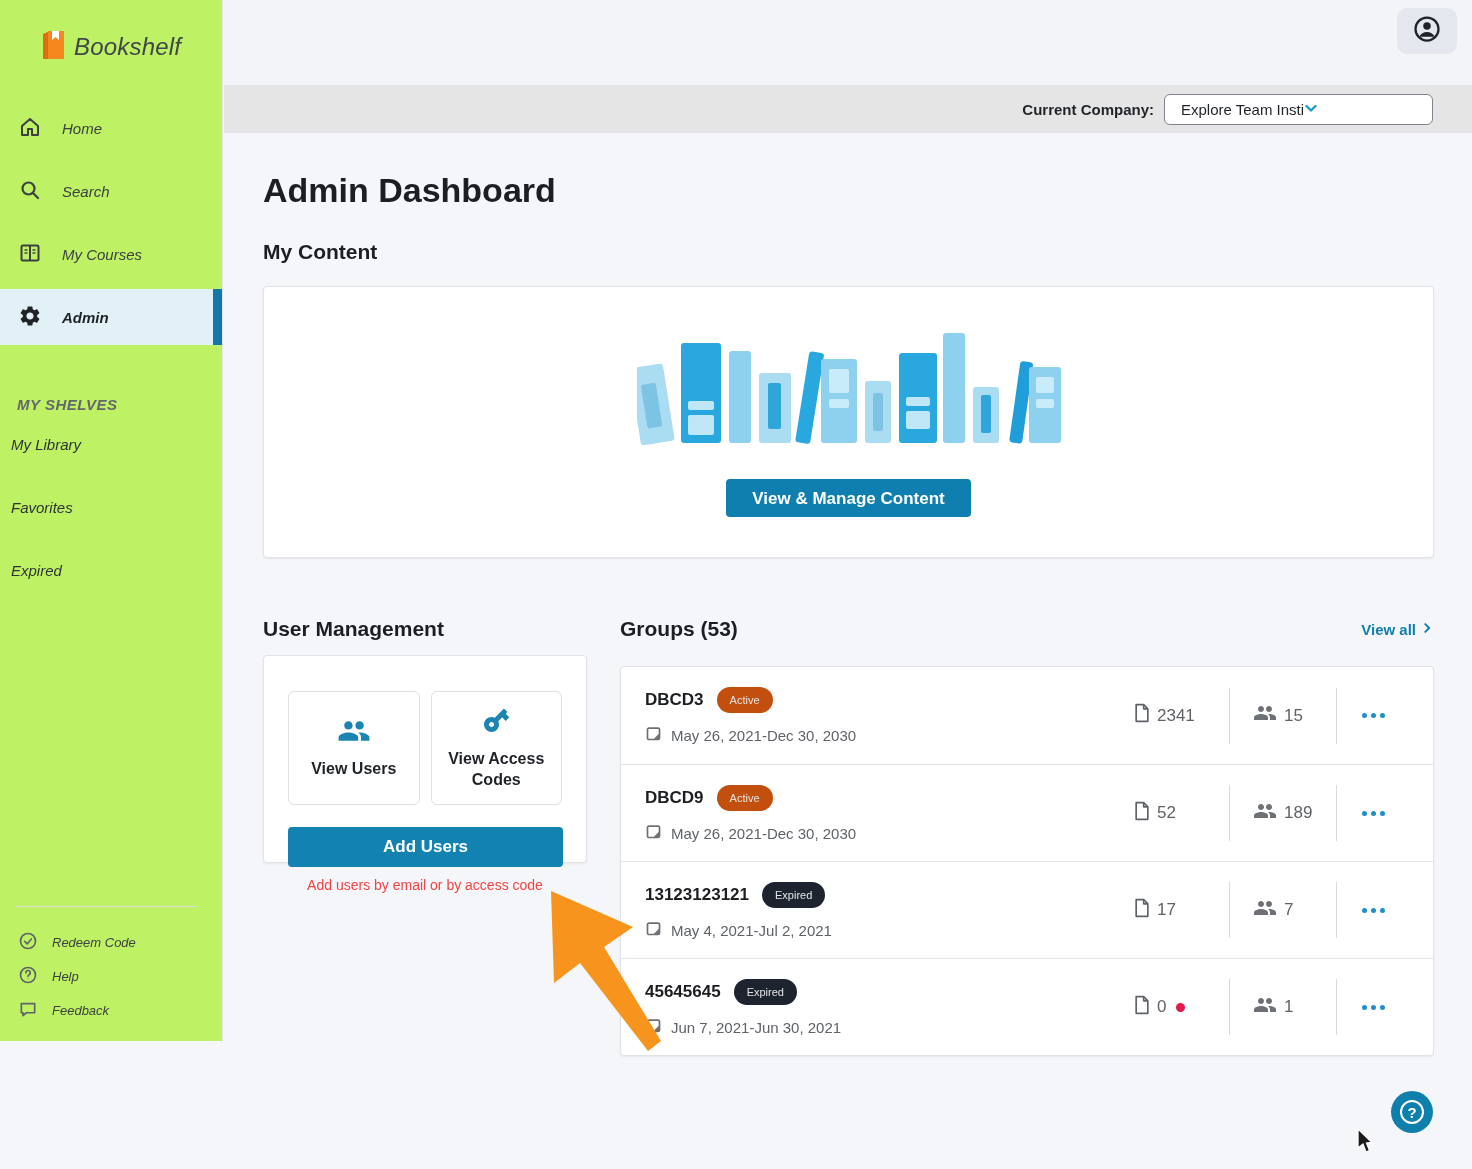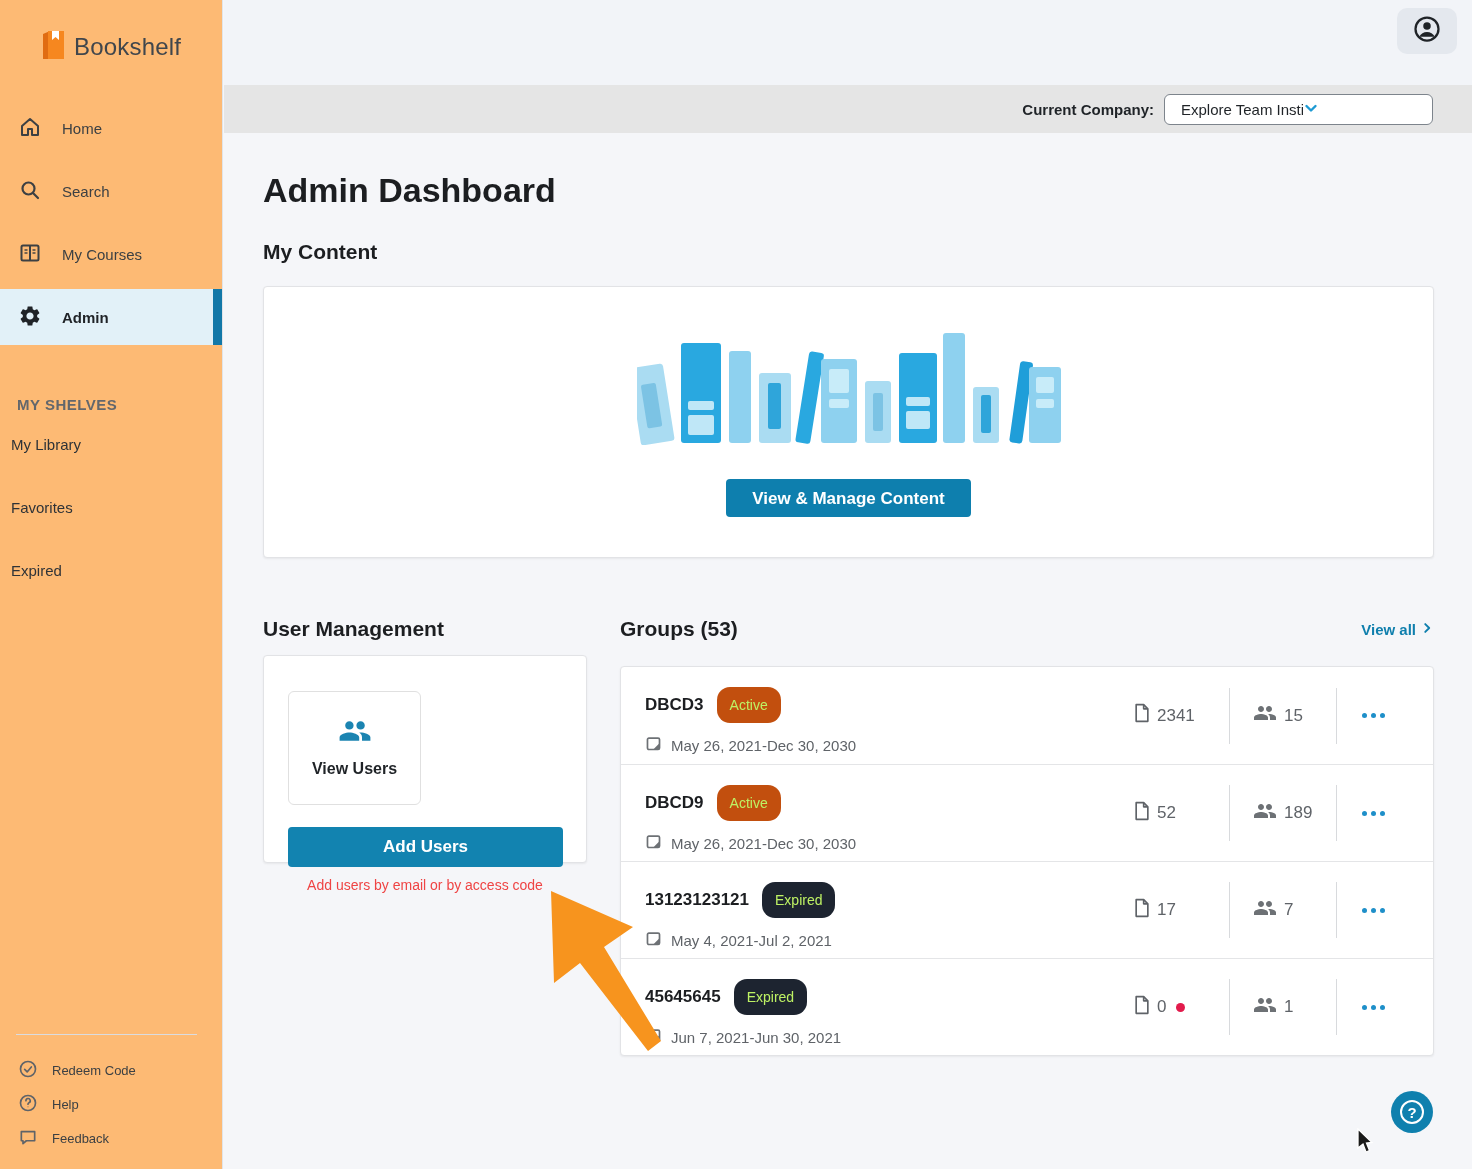--- a/index.html
+++ b/index.html
@@ -1,22 +1,22 @@
 <!DOCTYPE html>
 <html><head>
 <meta charset="utf-8">
 <style>
   * { margin:0; padding:0; box-sizing:border-box; }
   html,body { width:1472px; height:1169px; overflow:hidden; }
   body { font-family:"Liberation Sans", sans-serif; color:#202124; background:#f5f6f9; }
   .root { position:relative; width:1472px; height:1169px; }
 
   
-  .sidebar { position:absolute; left:0; top:0; width:223px; height:1169px;
-             background:#fdba74; border-right:1px solid #e1e4e8; z-index:5; }
+  .sidebar { position:absolute; left:0; top:0; width:223px; height:1041px;
+             background:#bef264; border-right:1px solid #e1e4e8; z-index:5;font-style:italic; }
   .logo { display:flex; align-items:center; gap:8px; padding:30px 0 0 40px; }
   .logo-text { font-size:24px; color:#40464c; letter-spacing:.2px; }
   .nav { margin-top:36px; }
   .nav-item { position:relative; display:flex; align-items:center; gap:20px;
               height:56px; padding-left:18px; font-size:15px; color:#3c4043; cursor:pointer; margin-bottom:7px;}
   .nav-item svg { flex:0 0 24px; }
   .nav-item.active { background:#e2f1f8; font-weight:bold; color:#1f2327; }
   .active-bar { position:absolute; right:0; top:0; width:9px; height:100%; background:#1278a8; }
   .shelves-header { padding:44px 0 0 17px; font-size:15px; font-weight:bold; color:#63676c; letter-spacing:.5px; }
   .shelf-item { padding:0 0 0 11px; height:63px; display:flex; align-items:center; font-size:15px; color:#2f3337; cursor:pointer; }
@@ -68,22 +68,22 @@
           justify-content:center; gap:10px; cursor:pointer; text-align:center; }
   .tile-label { font-size:16px; font-weight:bold; color:#1f2327; line-height:1.3; padding:0 6px; }
   .add-users-btn { margin-top:22px; width:275px; height:40px; background:#1283b0; }
   .um-caption { margin-top:10px; text-align:center; font-size:14px; color:#ef4444; }
 
   .groups-card { margin-top:22px; min-height:389px; }
   .group-row { position:relative; height:97px; padding:20px 0 0 24px; }
   .group-row + .group-row { border-top:1px solid #e4e5e7; }
   .g-name-line { display:flex; align-items:center; gap:13px; }
   .g-name { font-size:17px; font-weight:bold; color:#1c1e21; }
-  .badge { height:36px; border-radius:13px; padding:0 13px; display:flex; align-items:center;
-           color:#bef264; font-size:14px; background:#c24f0e; }
+  .badge { height:26px; border-radius:13px; padding:0 13px; display:flex; align-items:center;
+           color:#e5e5e5; font-size:11px; background:#c24f0e; }
   .badge.expired { background:#1d2430; }
   .g-date-line { display:flex; align-items:center; gap:9px; margin-top:12px;
                  font-size:15px; color:#5f6368; }
   .g-stats { position:absolute; right:24px; top:0; height:100%; display:flex; align-items:center; }
   .stat-cell { display:flex; align-items:center; gap:6px; font-size:17px; color:#5f6368; }
   .stat-docs { width:96px; }
   .stat-users { width:106px; padding-left:22px; }
   .stat-div { width:1px; height:56px; background:#d8dadd; }
   .more-btn { width:72px; display:flex; align-items:center; justify-content:center; gap:4px; cursor:pointer; }
   .dot { width:5px; height:5px; border-radius:50%; background:#1e8fc9; }
@@ -276,20 +276,30 @@
           <div class="card um-card">
             <div class="tiles">
               <div class="tile">
                 <span>
                   <svg width="34" height="28" viewBox="0 0 24 20" fill="#1b84b1">
                     <path d="M16 9c1.66 0 2.99-1.34 2.99-3S17.66 3 16 3c-1.66 0-3 1.34-3 3s1.34 3 3 3zm-8 0c1.66 0 2.99-1.34 2.99-3S9.66 3 8 3C6.34 3 5 4.34 5 6s1.34 3 3 3zm0 2c-2.33 0-7 1.17-7 3.5V17h14v-2.5c0-2.33-4.67-3.5-7-3.5zm8 0c-.29 0-.62.02-.97.05 1.16.84 1.97 1.97 1.97 3.45V17h6v-2.5c0-2.33-4.67-3.5-7-3.5z"></path>
                   </svg>
                 </span>
                 <span class="tile-label">View Users</span>
               </div>
+              <div class="tile">
+                <span>
+                  <svg width="30" height="30" viewBox="0 0 24 24" fill="#1b84b1">
+                    <g transform="rotate(-45 12 12)">
+                      <path d="M12.65 10C11.83 7.67 9.61 6 7 6c-3.31 0-6 2.69-6 6s2.69 6 6 6c2.61 0 4.83-1.67 5.65-4H17v4h4v-4h2v-4H12.65zM7 14c-1.1 0-2-.9-2-2s.9-2 2-2 2 .9 2 2-.9 2-2 2z"></path>
+                    </g>
+                  </svg>
+                </span>
+                <span class="tile-label">View Access Codes</span>
+              </div>
             </div>
             <button class="primary-btn add-users-btn">Add Users</button>
             <div class="um-caption">Add users by email or by access code</div>
           </div>
         </div>
 
         <div class="col-right">
           <div class="col-head">
             <span class="section-h">Groups (53)</span>
             <span class="view-all">

